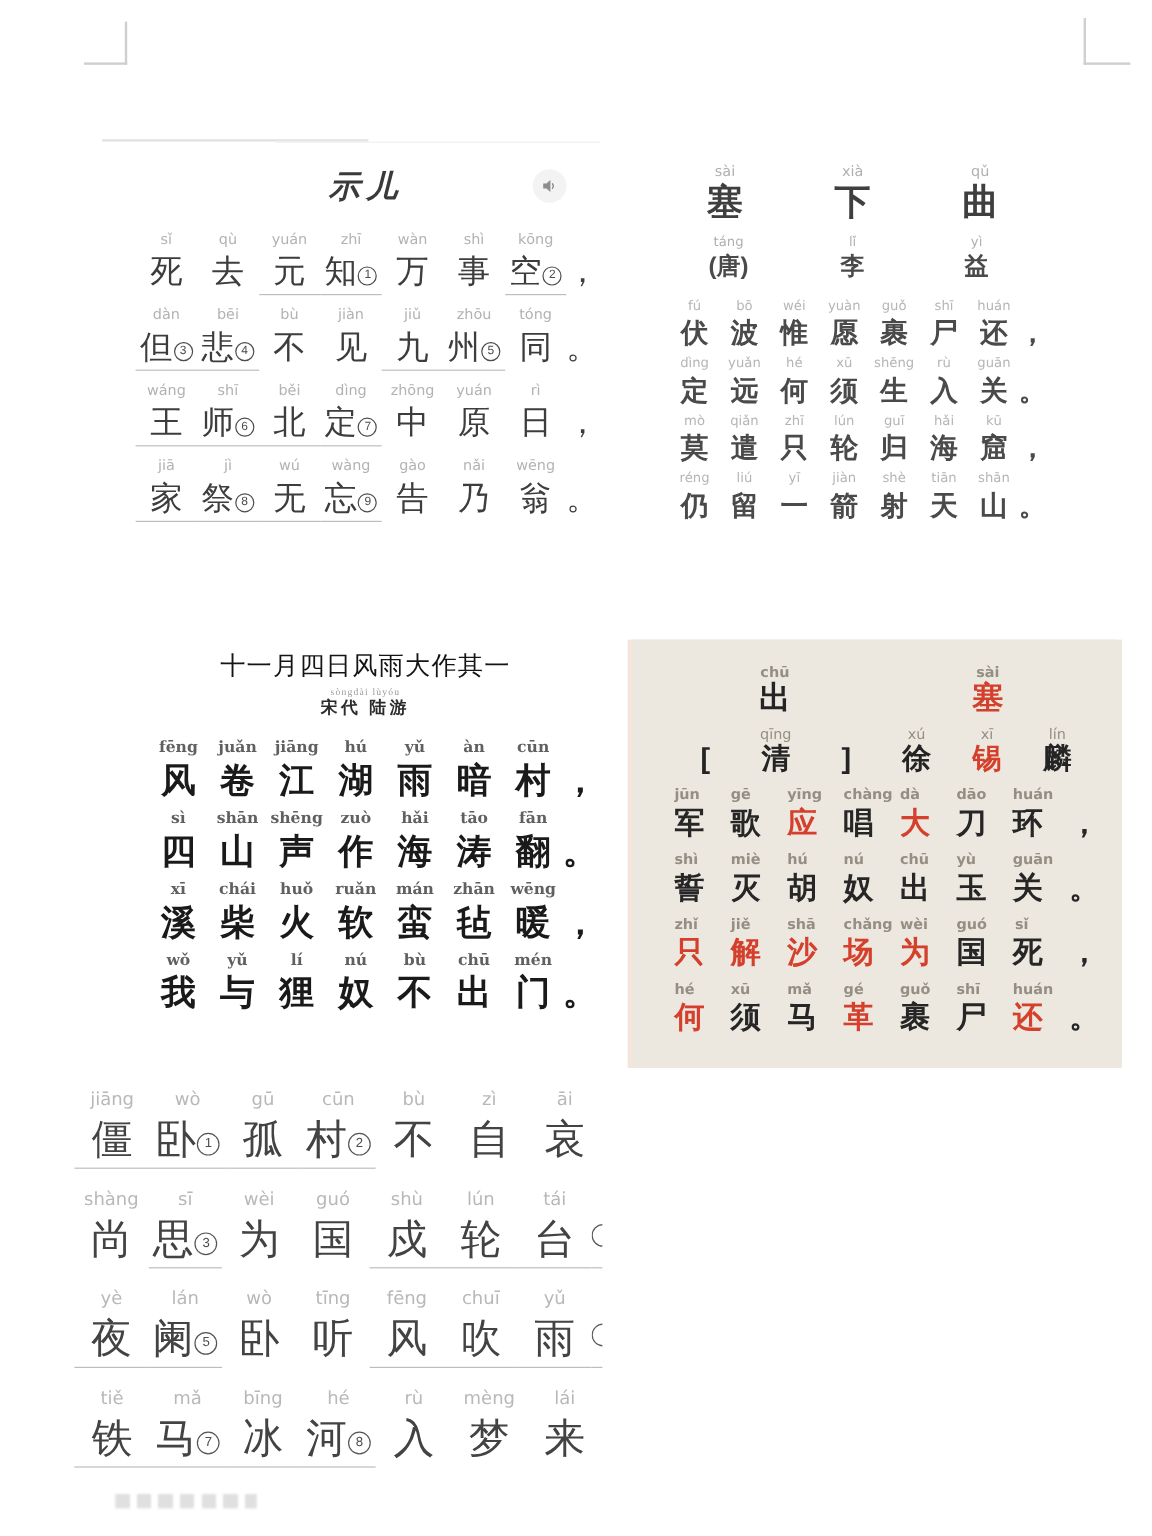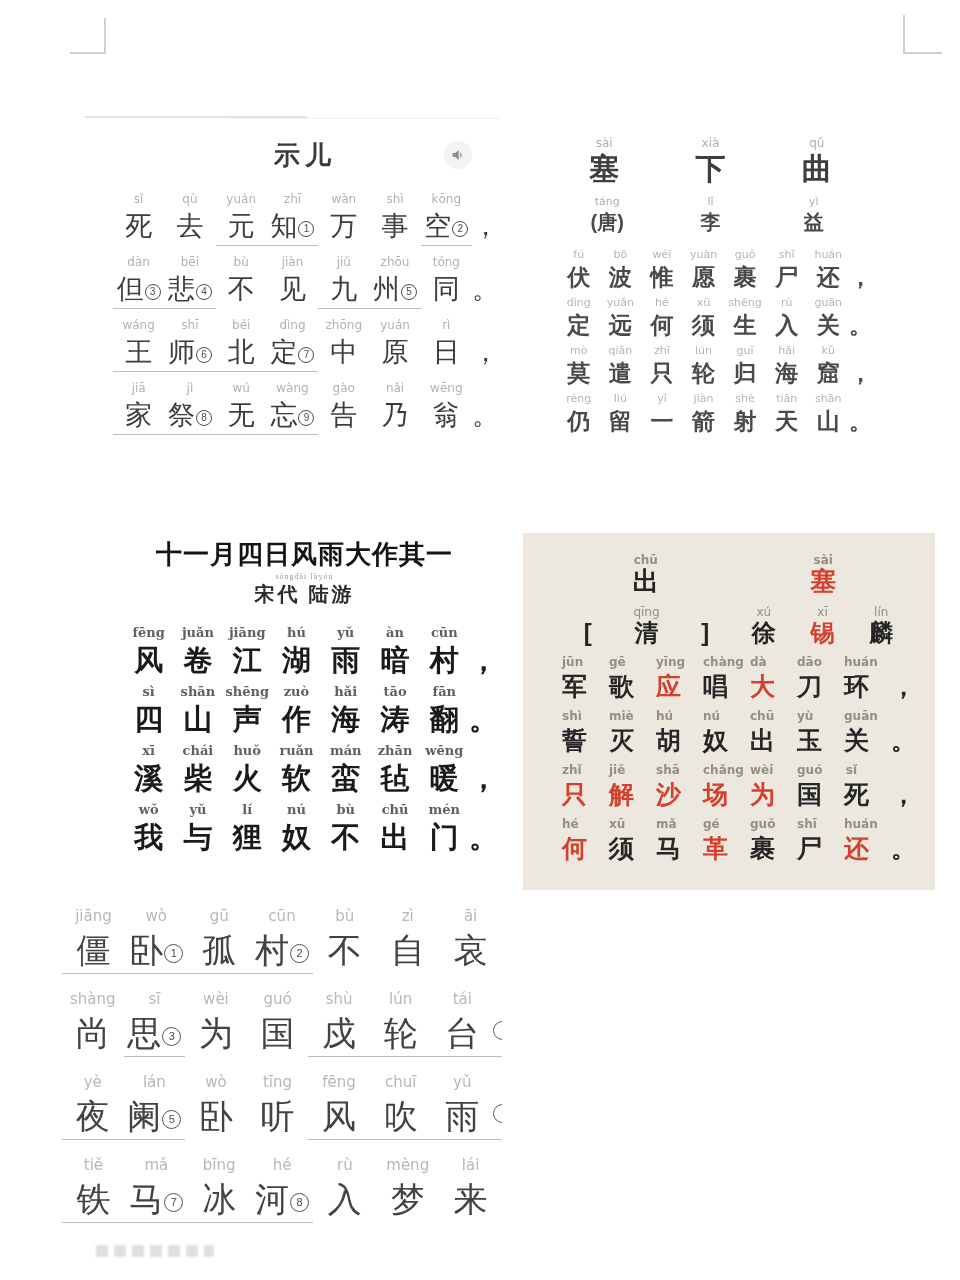--- a/index.html
+++ b/index.html
@@ -24,21 +24,21 @@
         width:14px;height:14px;line-height:14px;font-size:10px;vertical-align:3px;margin-left:1px;font-weight:400;}
   .punct{flex:0 0 20px;}
   .red{color:#d4402c !important;}
   .cutcell{flex:0 0 9px;overflow:hidden;}
   .cutcell .chrow{text-align:left;}
   .cutring{display:inline-block;width:15px;height:15px;border:1.5px solid #5a5a5a;border-radius:50%;vertical-align:3px;}
 
   
   #poem1{position:absolute;left:105px;top:138px;width:395px;}
   #poem1 .head{position:relative;text-align:center;}
-  #poem1 .title{font-size:26px;color:#3a3a3a;font-weight:600;letter-spacing:5px;padding-left:5px;}
+  #poem1 .title{font-size:26px;color:#3a3a3a;font-weight:600;letter-spacing:5px;padding-left:5px;font-style:italic;}
   #poem1 .author{font-size:14px;color:#8f8f8f;margin-top:7px;letter-spacing:2px;}
   #poem1 .speaker{position:absolute;right:28px;top:3px;width:28px;height:28px;border-radius:50%;
                   background:#f3f3f3;display:flex;align-items:center;justify-content:center;}
   #poem1 .lines{margin-top:18px;padding:0 8px;}
   #poem1 .pline{margin-bottom:8px;}
   #poem1 .py{font-size:12px;color:#b2b2b2;height:16px;line-height:16px;}
   #poem1 .chrow{font-size:27px;color:#3d3d3d;height:38px;line-height:38px;font-weight:500;}
 
   
   #poem2{position:absolute;left:558px;top:136px;width:305px;}
@@ -51,23 +51,23 @@
   #poem2 .lines{margin-top:12px;}
   #poem2 .pline{margin-bottom:3px;}
   #poem2 .py{font-size:11px;color:#b5b5b5;height:15px;line-height:15px;}
   #poem2 .chrow{font-size:23px;color:#4a4a4a;font-weight:700;height:30px;line-height:30px;}
   #poem2 .punct{flex:0 0 14px;}
 
   
   #poem3{position:absolute;left:112px;top:538px;width:385px;font-family:"Liberation Serif",serif;}
   #poem3 .title-py{text-align:center;font-size:14px;font-weight:700;color:#3a3a3a;letter-spacing:2px;
                    font-family:"DejaVu Serif",serif;height:19px;line-height:19px;}
-  #poem3 .title{text-align:center;font-size:26px;font-weight:700;color:#141414;height:34px;line-height:34px;letter-spacing:1px;}
+  #poem3 .title{text-align:center;font-size:21px;font-weight:400;color:#141414;height:34px;line-height:34px;letter-spacing:1px;}
   #poem3 .author-py{text-align:center;font-size:8px;color:#9a9a9a;margin-top:0;filter:blur(0.4px);letter-spacing:1px;}
-  #poem3 .author{text-align:center;font-size:20px;font-weight:700;color:#2b2b2b;letter-spacing:3px;}
+  #poem3 .author{text-align:center;font-size:14px;font-weight:700;color:#2b2b2b;letter-spacing:3px;}
   #poem3 .lines{margin-top:16px;padding:0 12px;}
   #poem3 .pline{margin-bottom:5px;}
   #poem3 .py{font-size:13px;color:#606060;height:18px;line-height:18px;font-family:"DejaVu Serif",serif;font-weight:700;}
   #poem3 .chrow{font-size:29px;color:#1a1a1a;height:36px;line-height:36px;font-weight:600;}
   #poem3 .punct{flex:0 0 16px;}
 
   
   #poem4{position:absolute;left:528px;top:533px;width:407px;height:357px;background:#ece8e0;
          box-shadow:-5px 0 0 #f2e5dc;box-sizing:border-box;padding:20px 28px 0 34px;}
   #poem4 .trow{display:flex;gap:10px;}

